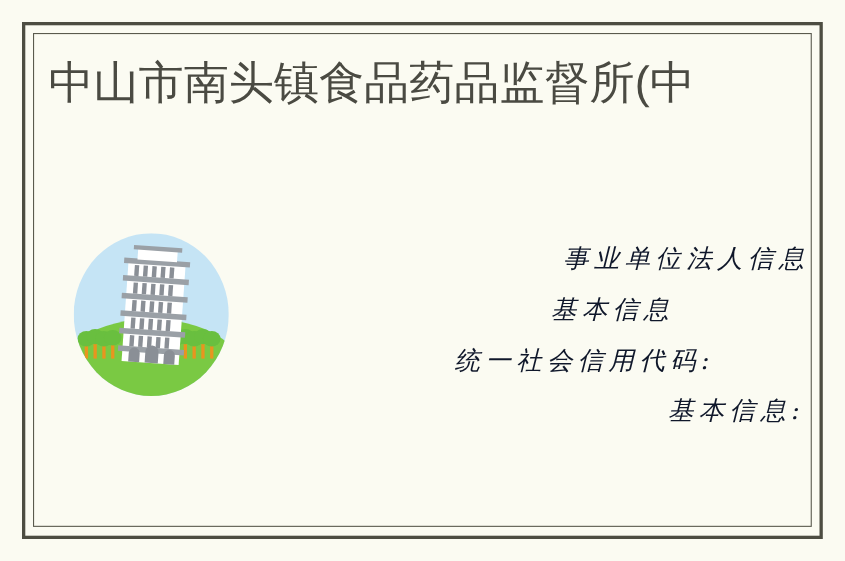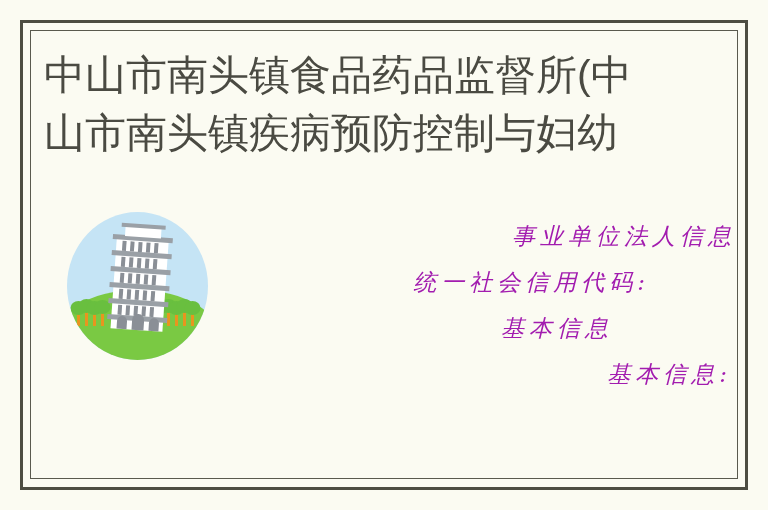--- a/index.html
+++ b/index.html
@@ -63,21 +63,21 @@
   }
 
   
   #hand-block {
     position: absolute;
     left: 40px;
     top: 213px;
     width: 698px;
     text-align: right;
     font-family: "DejaVu Serif", serif;
-    color: #a21caf;
+    color: #0f172a;
   }
   .hand-line {
     display: block;
     font-size: 23px;
     line-height: 46px;
     letter-spacing: 5px;
     white-space: nowrap;
     font-style: italic;
     font-weight: 400;
   }
@@ -90,21 +90,20 @@
 </head>
 <body>
 
 <div id="page">
 
   <div id="outer-frame"></div>
   <div id="inner-frame"></div>
 
   <div id="title-block">
     <span class="title-line">中山市南头镇食品药品监督所(中</span>
-    <span class="title-line">山市南头镇疾病预防控制与妇幼</span>
   </div>
 
   <div id="illustration">
     <svg viewBox="0 0 141 148" width="141" height="148" xmlns="http://www.w3.org/2000/svg">
       <defs>
         <clipPath id="circleClip">
           <ellipse cx="70.5" cy="74" rx="70.5" ry="74"></ellipse>
         </clipPath>
       </defs>
 
@@ -189,18 +188,18 @@
             <path d="M65 118 v-10 a6 6 0 0 1 12 0 v10 z"></path>
             <path d="M82 118 v-8 a5 5 0 0 1 10 0 v8 z"></path>
           </g>
         </g>
       </g>
     </svg>
   </div>
 
   <div id="hand-block">
     <span class="hand-line l1">事业单位法人信息</span>
+    <span class="hand-line l2">基本信息</span>
     <span class="hand-line l3">统一社会信用代码:</span>
-    <span class="hand-line l2">基本信息</span>
     <span class="hand-line l4">基本信息:</span>
   </div>
 
 </div>
 
 </body></html>

